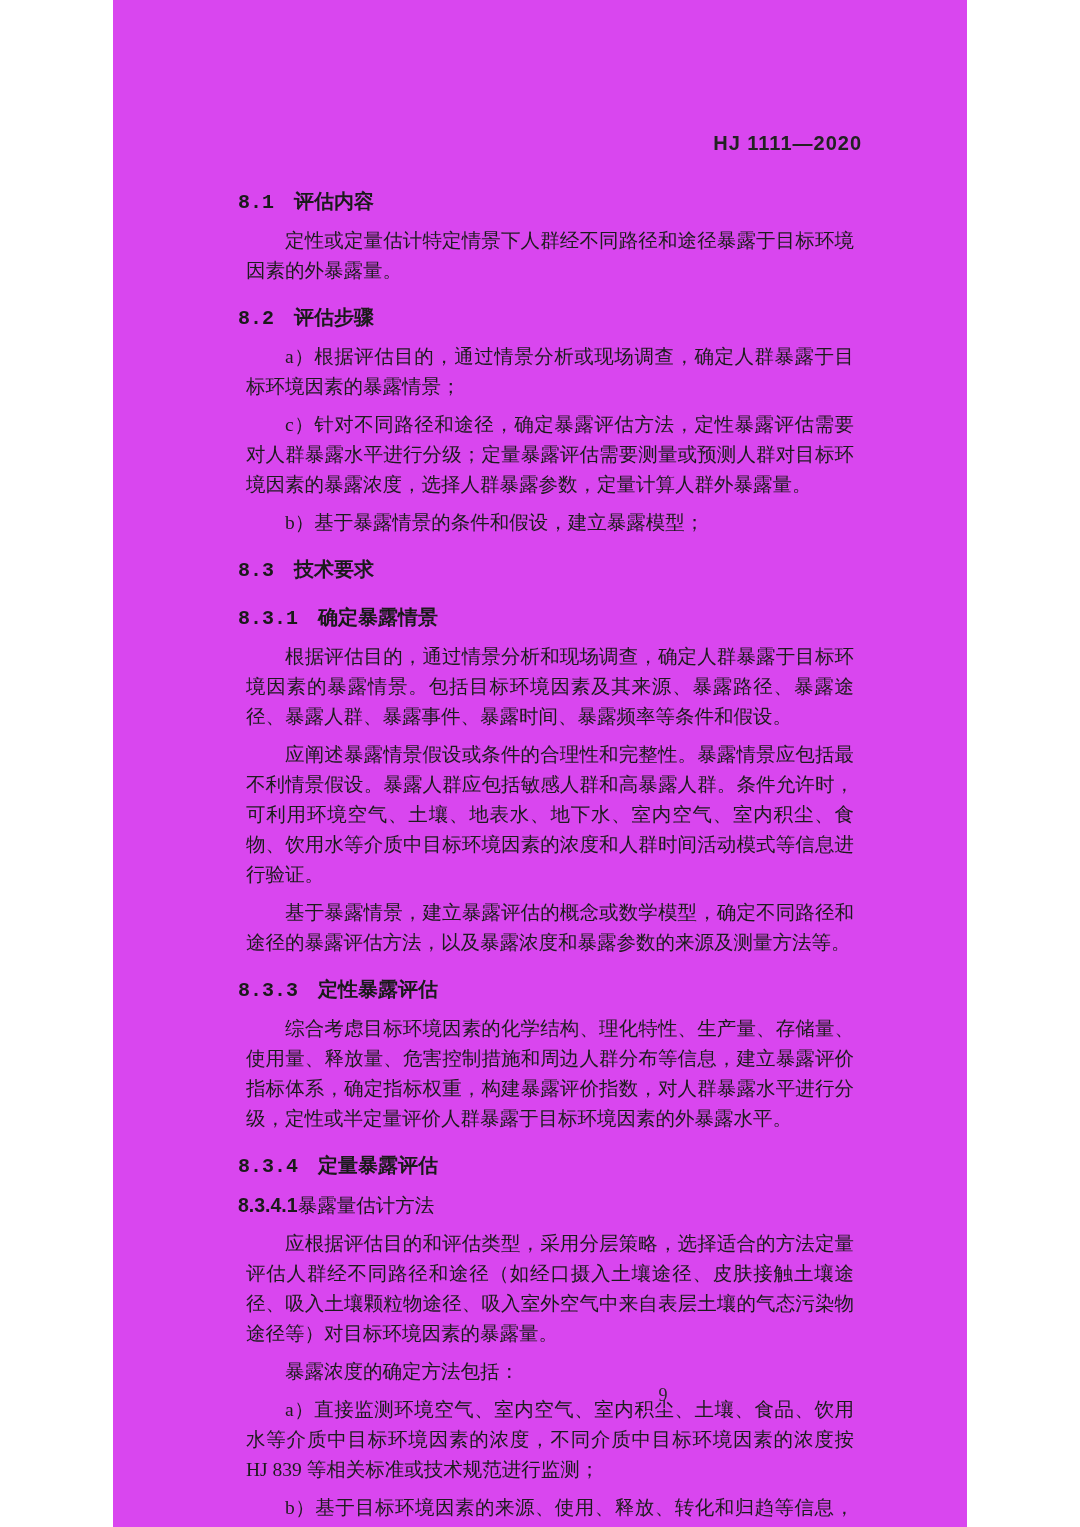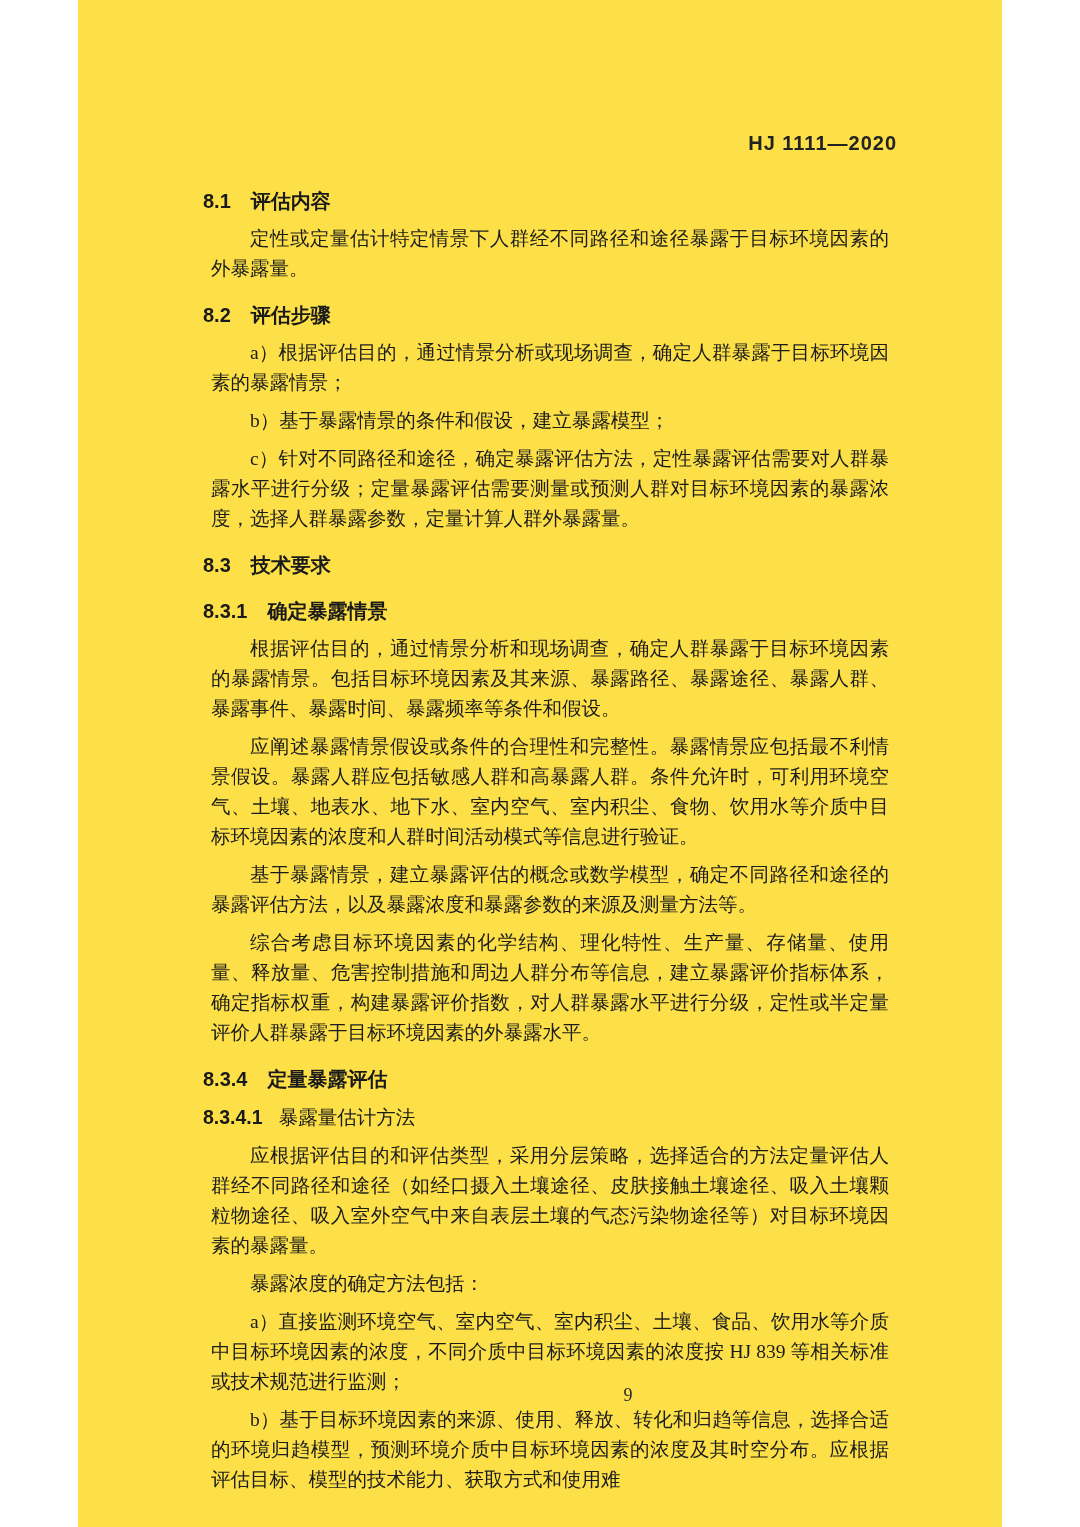--- a/index.html
+++ b/index.html
@@ -2,24 +2,24 @@
 <html lang="zh"><head>
 <meta charset="utf-8">
 <style>
   html, body {
     margin: 0;
     padding: 0;
     background: #ffffff;
   }
   .page {
     position: relative;
-    width: 924px;
+    width: 854px;
     height: 1527px;
     margin: 0 auto;
-    background: #fde047;
+    background: #d946ef;
     color: #1c1c1c;
     font-family: "Liberation Serif", "DejaVu Serif", serif;
     font-size: 19.5px;
     line-height: 30px;
     box-sizing: border-box;
     padding: 130px 105px 0 125px;
     overflow: hidden;
   }
   .running-header {
     text-align: right;
@@ -31,34 +31,34 @@
     color: #222;
   }
   h2.hd {
     font-size: 20px;
     font-weight: bold;
     margin: 16px 0 8px 0;
     line-height: 30px;
     color: #1a1a1a;
   }
   h2.hd .hd-num {
-    font-family: Liberation Sans, sans-serif;
+    font-family: Liberation Mono, monospace;
     margin-right: 20px;
   }
   h3.sub {
     font-size: 19.5px;
     font-weight: normal;
     margin: 6px 0 0 0;
     line-height: 30px;
     color: #1a1a1a;
   }
   h3.sub .hd-num {
     font-family: "Liberation Sans", "DejaVu Sans", sans-serif;
     font-weight: bold;
-    margin-right: 16px;
+    margin-right: 0;
   }
   p.body {
     margin: 8px;
     text-indent: 2em;
     text-align: justify;
     color: #1c1c1c;
   }
   .footer {
     position: absolute;
     top: 1380px;
@@ -80,35 +80,38 @@
 
   <h2 class="hd" style="margin-top:30px">
     <span class="hd-num">8.1</span><span class="hd-title">评估内容</span>
   </h2>
   <p class="body">定性或定量估计特定情景下人群经不同路径和途径暴露于目标环境因素的外暴露量。</p>
 
   <h2 class="hd">
     <span class="hd-num">8.2</span><span class="hd-title">评估步骤</span>
   </h2>
   <p class="body">a）根据评估目的，通过情景分析或现场调查，确定人群暴露于目标环境因素的暴露情景；</p>
+  <p class="body">c）针对不同路径和途径，确定暴露评估方法，定性暴露评估需要对人群暴露水平进行分级；定量暴露评估需要测量或预测人群对目标环境因素的暴露浓度，选择人群暴露参数，定量计算人群外暴露量。</p>
   <p class="body">b）基于暴露情景的条件和假设，建立暴露模型；</p>
-  <p class="body">c）针对不同路径和途径，确定暴露评估方法，定性暴露评估需要对人群暴露水平进行分级；定量暴露评估需要测量或预测人群对目标环境因素的暴露浓度，选择人群暴露参数，定量计算人群外暴露量。</p>
 
   <h2 class="hd">
     <span class="hd-num">8.3</span><span class="hd-title">技术要求</span>
   </h2>
 
   <h2 class="hd">
     <span class="hd-num">8.3.1</span><span class="hd-title">确定暴露情景</span>
   </h2>
   <p class="body">根据评估目的，通过情景分析和现场调查，确定人群暴露于目标环境因素的暴露情景。包括目标环境因素及其来源、暴露路径、暴露途径、暴露人群、暴露事件、暴露时间、暴露频率等条件和假设。</p>
   <p class="body">应阐述暴露情景假设或条件的合理性和完整性。暴露情景应包括最不利情景假设。暴露人群应包括敏感人群和高暴露人群。条件允许时，可利用环境空气、土壤、地表水、地下水、室内空气、室内积尘、食物、饮用水等介质中目标环境因素的浓度和人群时间活动模式等信息进行验证。</p>
 
   <p class="body">基于暴露情景，建立暴露评估的概念或数学模型，确定不同路径和途径的暴露评估方法，以及暴露浓度和暴露参数的来源及测量方法等。</p>
 
+  <h2 class="hd">
+    <span class="hd-num">8.3.3</span><span class="hd-title">定性暴露评估</span>
+  </h2>
   <p class="body">综合考虑目标环境因素的化学结构、理化特性、生产量、存储量、使用量、释放量、危害控制措施和周边人群分布等信息，建立暴露评价指标体系，确定指标权重，构建暴露评价指数，对人群暴露水平进行分级，定性或半定量评价人群暴露于目标环境因素的外暴露水平。</p>
 
   <h2 class="hd">
     <span class="hd-num">8.3.4</span><span class="hd-title">定量暴露评估</span>
   </h2>
 
   <h3 class="sub">
     <span class="hd-num">8.3.4.1</span><span class="hd-title">暴露量估计方法</span>
   </h3>
   <p class="body">应根据评估目的和评估类型，采用分层策略，选择适合的方法定量评估人群经不同路径和途径（如经口摄入土壤途径、皮肤接触土壤途径、吸入土壤颗粒物途径、吸入室外空气中来自表层土壤的气态污染物途径等）对目标环境因素的暴露量。</p>

